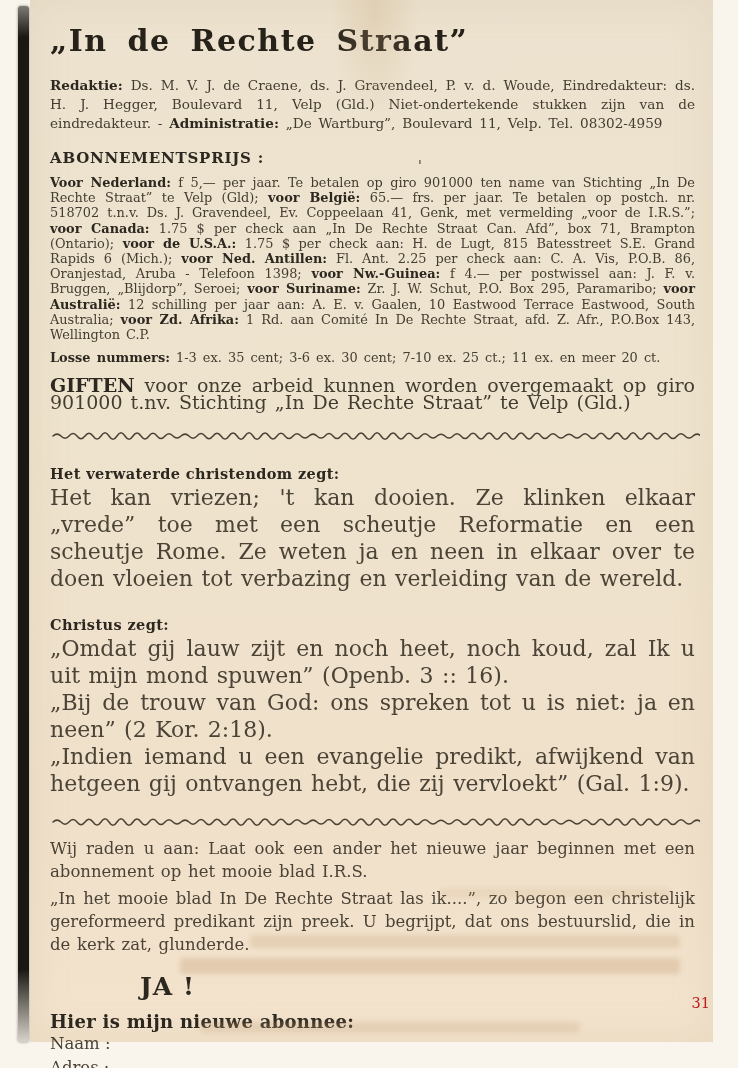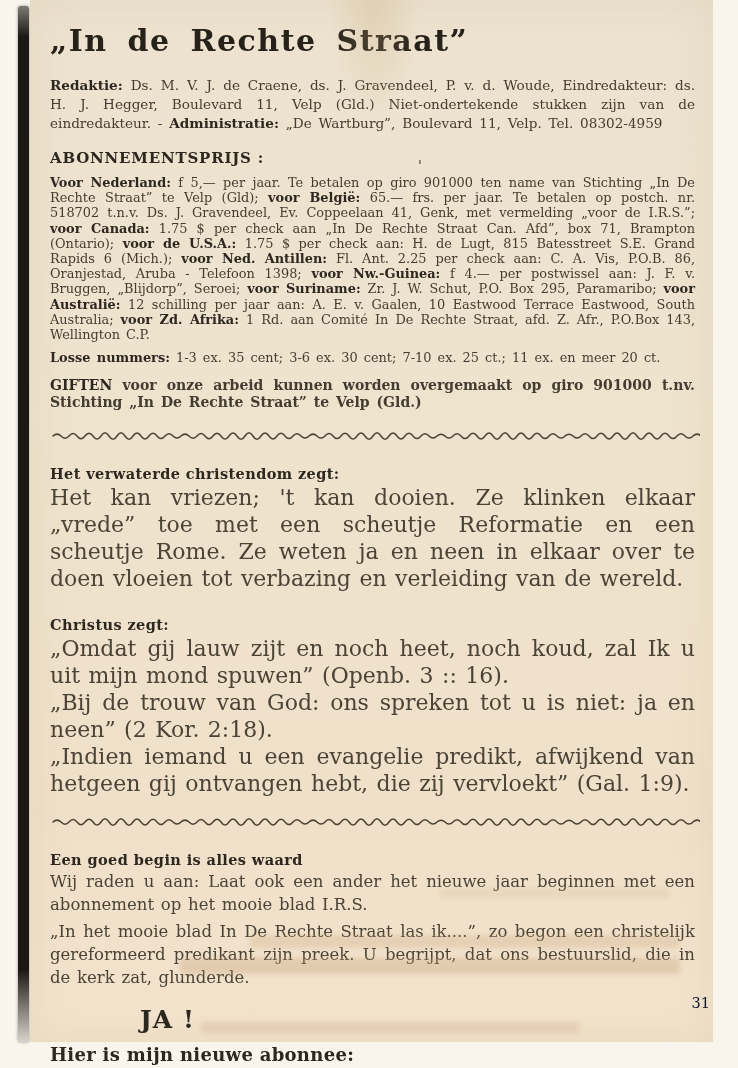--- a/index.html
+++ b/index.html
@@ -41,42 +41,42 @@
   .sec-heading{
     font-size:15px;font-weight:bold;letter-spacing:.8px;color:#2c271f;
     margin:16px 0 8px 0;
   }
   .artifact-mark{position:absolute;left:388px;top:158px;font-size:14px;color:#4a443a;}
   .smallbody{
     font-size:12.9px;line-height:15.2px;text-align:justify;
     color:#433d31;word-spacing:2px;margin:0;
   }
   .losse{margin-top:8px;}
-  .giften{margin-top:12px;font-size:14px;line-height:17px;font-weight:bold;}
+  .giften{margin-top:12px;font-size:19px;line-height:17px;}
   .wavy-divider{display:block;margin:18px 0 10px 0;}
   .zegt{
     font-size:14.5px;font-weight:bold;color:#2c271f;
     margin:24px 2px 2px 0;letter-spacing:.4px;
   }
   .quote{
     font-size:22px;line-height:27px;color:#4a4336;margin:0;
     text-align:justify;word-spacing:1.5px;
   }
   .goedpara{
     font-size:16.5px;line-height:23px;color:#4a4336;margin:0 0 4px 0;
     text-align:justify;word-spacing:1.5px;
   }
   .ja{
     font-size:25px;font-weight:bold;color:#2c271f;margin:16px 0 10px 90px;
     letter-spacing:1px;
   }
   .coupon-intro{font-size:18px;font-weight:bold;color:#2c271f;margin:0 0 0 0;letter-spacing:.3px;}
   .coupon-field{font-size:16.5px;line-height:24px;color:#4a4336;}
   .page-number{
-    position:absolute;right:28px;top:995px;font-size:14.5px;color:#0f172a;text-align:right;
+    position:absolute;right:28px;top:995px;font-size:14.5px;color:#b91c1c;text-align:right;
   }
   
   .ghost{position:absolute;filter:blur(2.5px);pointer-events:none;border-radius:4px;}
   .g1{left:250px;top:935px;width:430px;height:13px;background:rgba(196,160,120,.28);}
   .g2{left:180px;top:958px;width:500px;height:16px;background:rgba(196,158,118,.34);}
   .g3{left:200px;top:1022px;width:380px;height:11px;background:rgba(198,162,122,.26);}
   .g4{left:440px;top:888px;width:230px;height:10px;background:rgba(198,164,124,.18);}
 </style>
 </head>
 <body>
@@ -110,21 +110,20 @@
     <div class="zegt">Christus zegt:</div>
     <p class="quote">„Omdat gij lauw zijt en noch heet, noch koud, zal Ik u uit mijn mond spuwen” (Openb. 3 :: 16).</p>
 
     <p class="quote">„Bij de trouw van God: ons spreken tot u is niet: ja en neen” (2 Kor. 2:18).</p>
     <p class="quote">„Indien iemand u een evangelie predikt, afwijkend van hetgeen gij ontvangen hebt, die zij vervloekt” (Gal. 1:9).</p>
 
     <svg class="wavy-divider" width="650" height="12" viewBox="0 0 650 12">
       <path fill="none" stroke="#4a4335" stroke-width="1.5" stroke-linecap="round" d="M3 7 q4 -3.8 8 0 q4 4.3 8 0 q4 -4.9 8 0 q4 5.3 8 0 q4 -5.7 8 0 q4 6.0 8 0 q4 -6.3 8 0 q4 6.4 8 0 q4 -6.4 8 0 q4 6.3 8 0 q4 -6.1 8 0 q4 5.8 8 0 q4 -5.5 8 0 q4 5.0 8 0 q4 -4.5 8 0 q4 4.0 8 0 q4 -3.7 8 0 q4 4.3 8 0 q4 -4.8 8 0 q4 5.3 8 0 q4 -5.7 8 0 q4 6.0 8 0 q4 -6.2 8 0 q4 6.4 8 0 q4 -6.4 8 0 q4 6.3 8 0 q4 -6.1 8 0 q4 5.9 8 0 q4 -5.5 8 0 q4 5.1 8 0 q4 -4.6 8 0 q4 4.0 8 0 q4 -3.7 8 0 q4 4.2 8 0 q4 -4.8 8 0 q4 5.2 8 0 q4 -5.6 8 0 q4 6.0 8 0 q4 -6.2 8 0 q4 6.4 8 0 q4 -6.4 8 0 q4 6.3 8 0 q4 -6.2 8 0 q4 5.9 8 0 q4 -5.5 8 0 q4 5.1 8 0 q4 -4.6 8 0 q4 4.1 8 0 q4 -3.6 8 0 q4 4.2 8 0 q4 -4.7 8 0 q4 5.2 8 0 q4 -5.6 8 0 q4 5.9 8 0 q4 -6.2 8 0 q4 6.3 8 0 q4 -6.4 8 0 q4 6.3 8 0 q4 -6.2 8 0 q4 5.9 8 0 q4 -5.6 8 0 q4 5.2 8 0 q4 -4.7 8 0 q4 4.2 8 0 q4 -3.6 8 0 q4 4.1 8 0 q4 -4.7 8 0 q4 5.1 8 0 q4 -5.6 8 0 q4 5.9 8 0 q4 -6.2 8 0 q4 6.3 8 0 q4 -6.4 8 0 q4 6.4 8 0 q4 -6.2 8 0 q4 6.0 8 0 q4 -5.6 8 0 q4 5.2 8 0 q4 -4.7 8 0 q4 4.2 8 0 q4 -3.7 8 0"></path>
     </svg>
 
-    <div class="zegt">Een goed begin is alles waard</div>
     <p class="goedpara">Wij raden u aan: Laat ook een ander het nieuwe jaar beginnen met een abonnement op het mooie blad I.R.S.</p>
     <p class="goedpara">„In het mooie blad In De Rechte Straat las ik....”, zo begon een christelijk gereformeerd predikant zijn preek. U begrijpt, dat ons bestuurslid, die in de kerk zat, glunderde.</p>
 
     <div class="ja">JA !</div>
     <div class="coupon-intro">Hier is mijn nieuwe abonnee:</div>
 
     <div class="coupon-field">Naam :</div>
     <div class="coupon-field">Adres :</div>
 
   </div>

